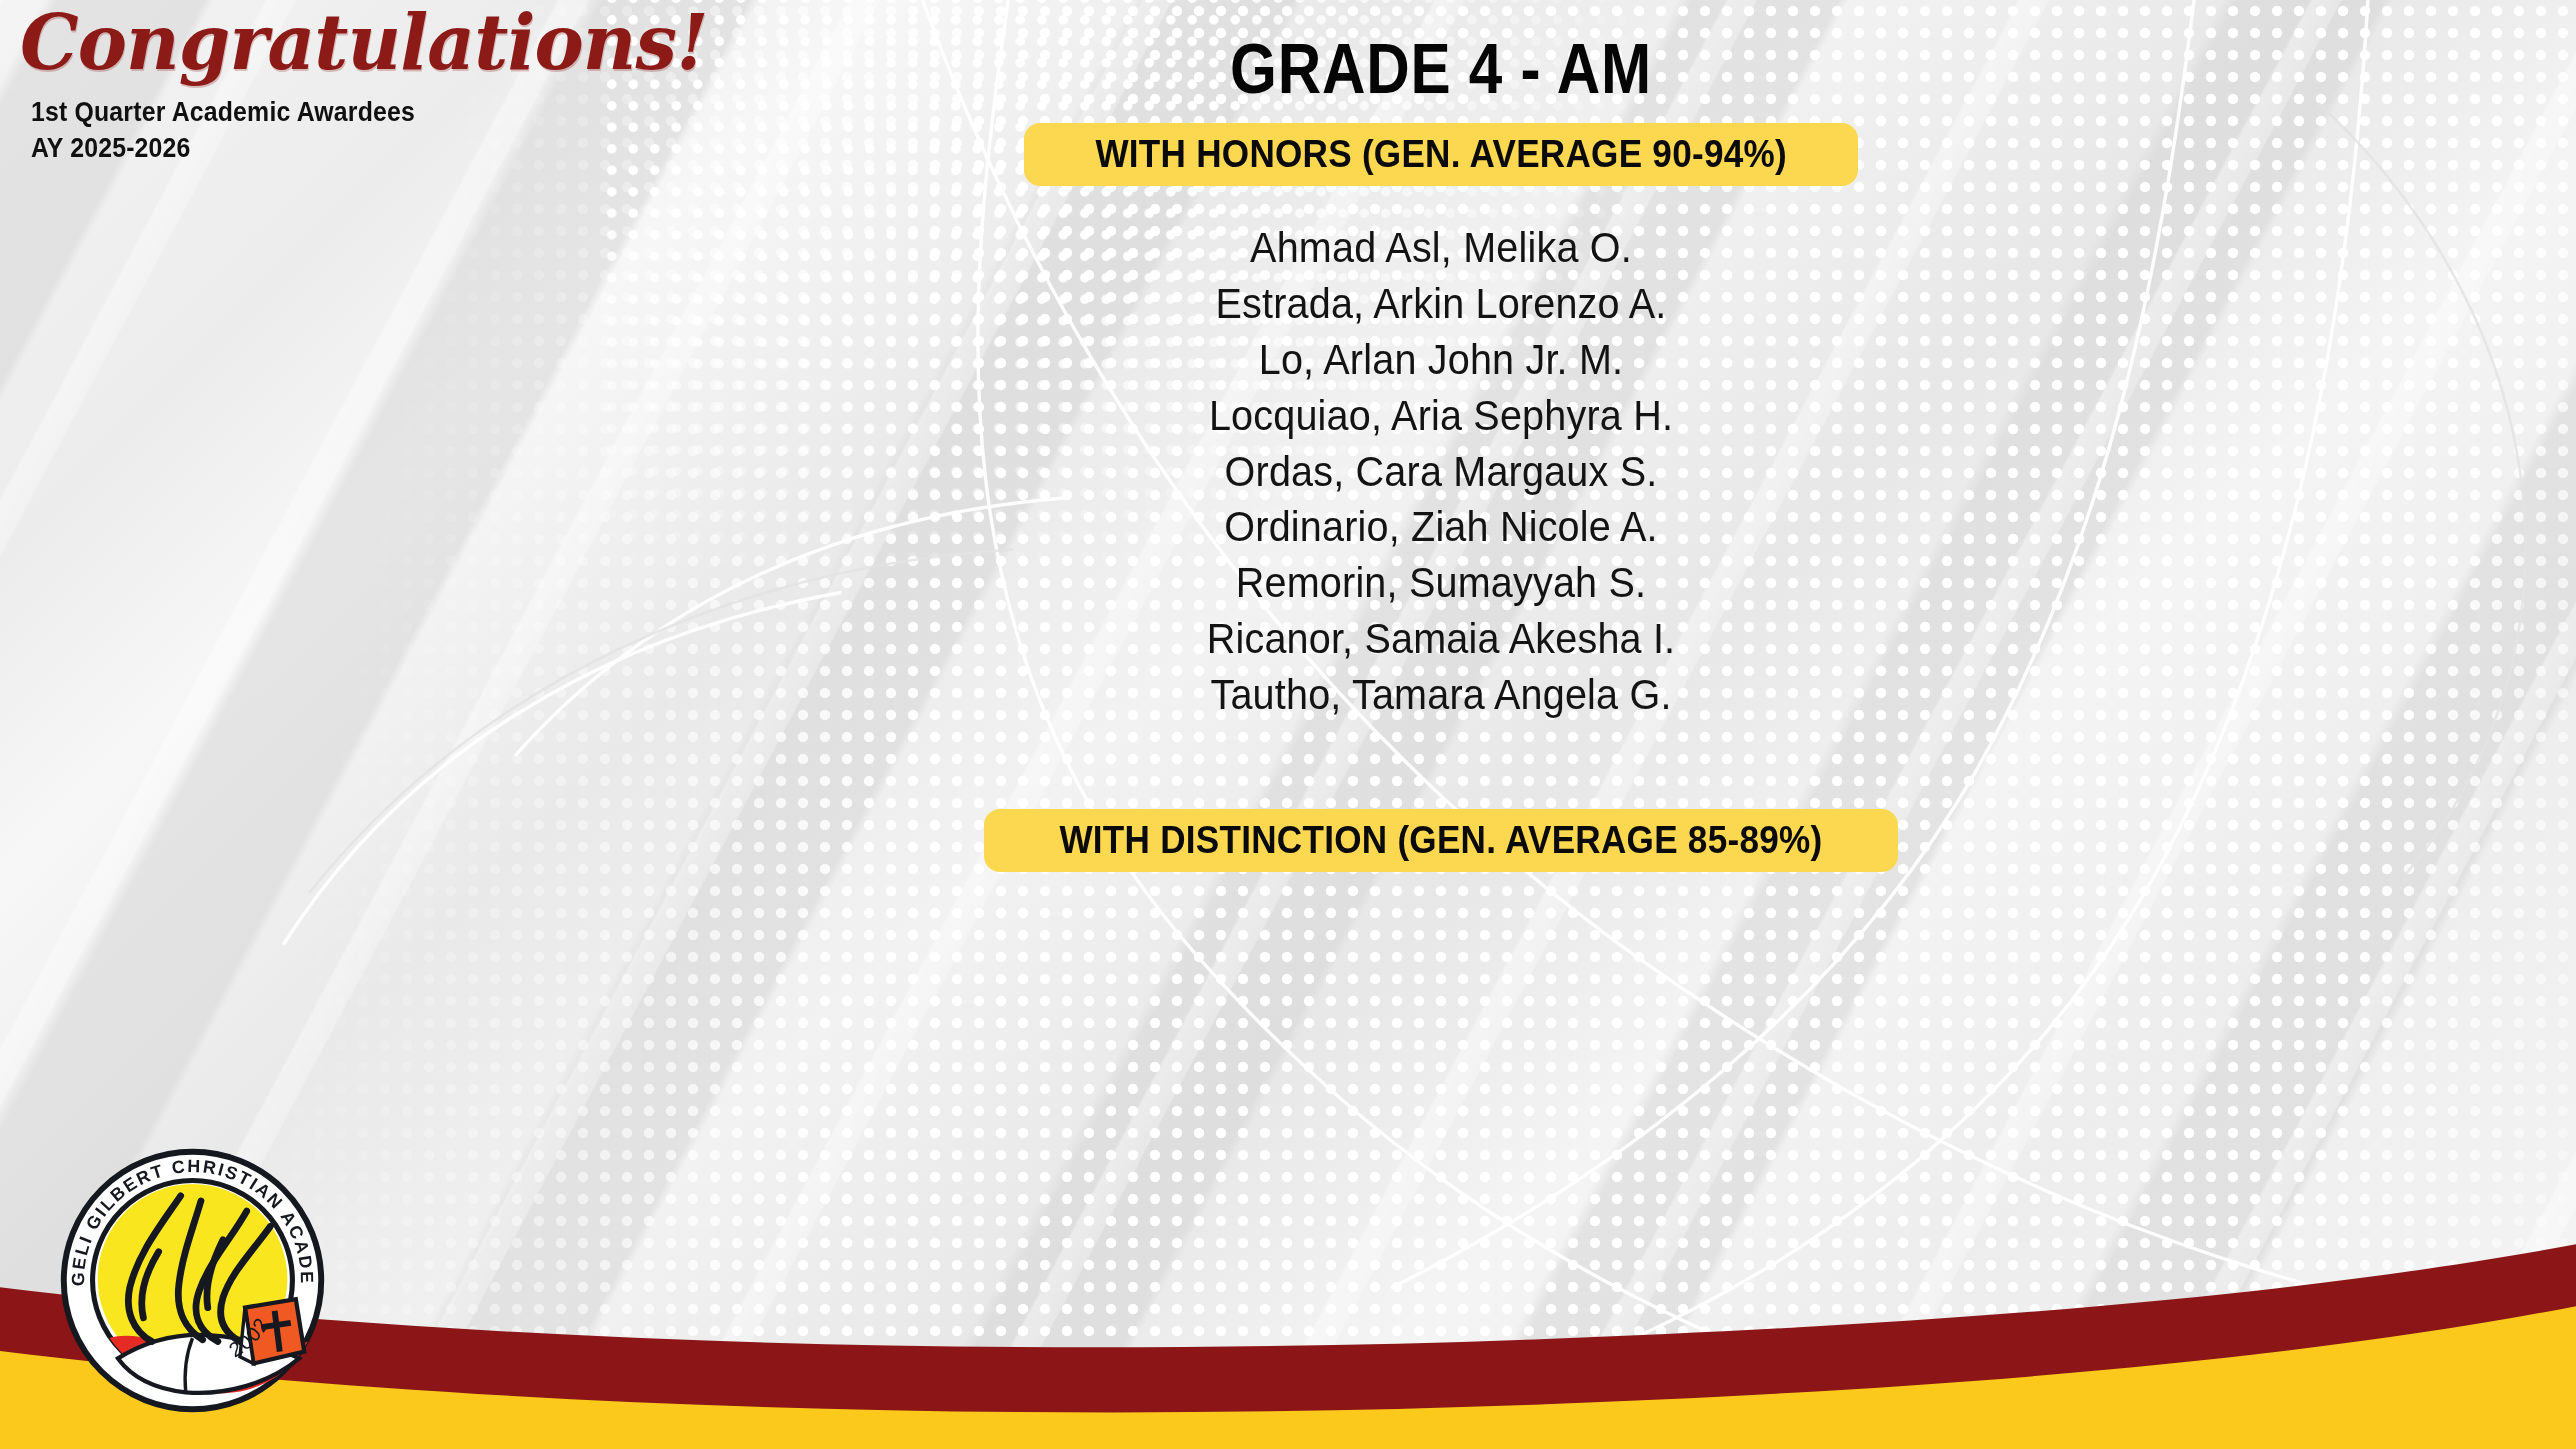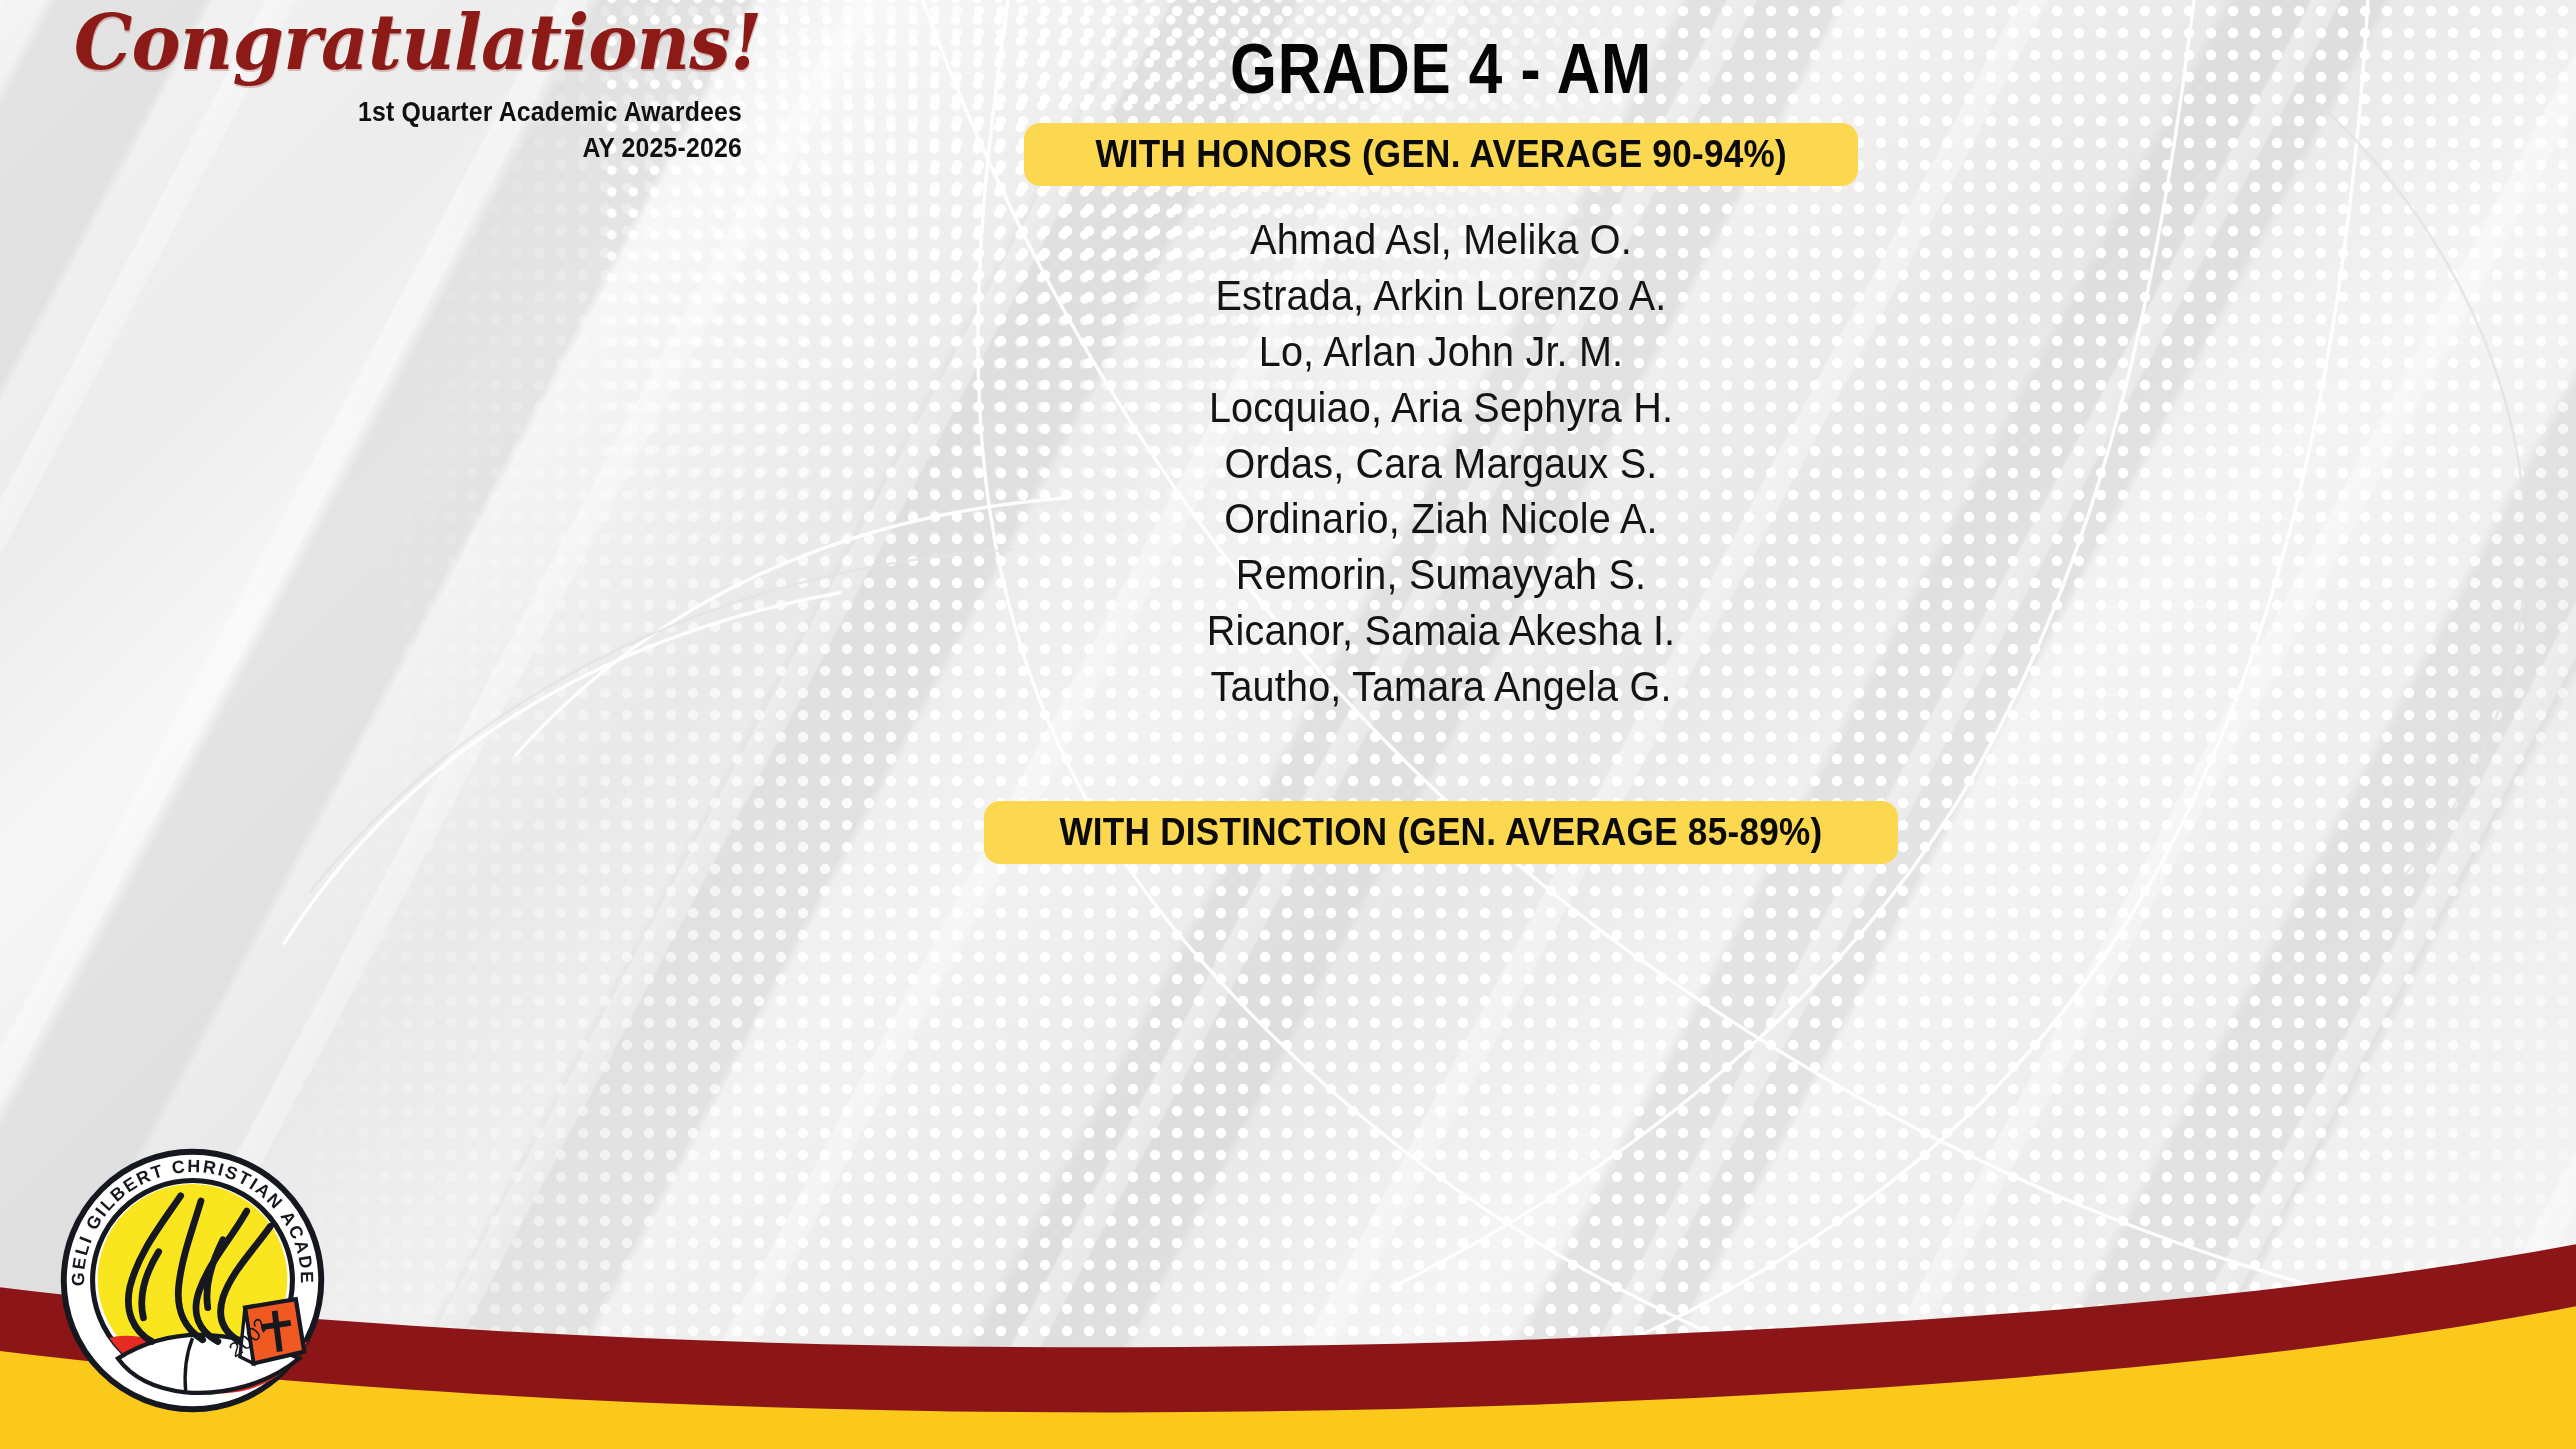--- a/index.html
+++ b/index.html
@@ -106,21 +106,21 @@
     width: 2576px;
     height: 258px;
   }
 
   
   .header-left {
     position: absolute;
     left: 0;
     top: 5.2px;
     width: 773px;
-    text-align: right;
+    text-align: left;
   }
 
   .congrats {
     font-family: "DejaVu Serif", serif;
     font-style: italic;
     font-weight: 700;
     font-size: 76px;
     line-height: 1.0;
     color: #8C1A17;
     letter-spacing: -0.9px;
@@ -176,21 +176,21 @@
     font-weight: 700;
     font-size: 39px;
     line-height: 1;
     letter-spacing: 0.3px;
     color: #0a0a0a;
     white-space: nowrap;
   }
   .badge span { display:inline-block; transform: scaleX(0.90); }
 
   .name-list {
-    margin-top: 26px;
+    margin-top: 34px;
   }
 
   .name {
     font-family: "Liberation Sans", sans-serif;
     font-weight: 400;
     font-size: 43px;
     line-height: 1.30;
     color: #131313;
     letter-spacing: 0.2px;
     transform: scaleX(0.92);

